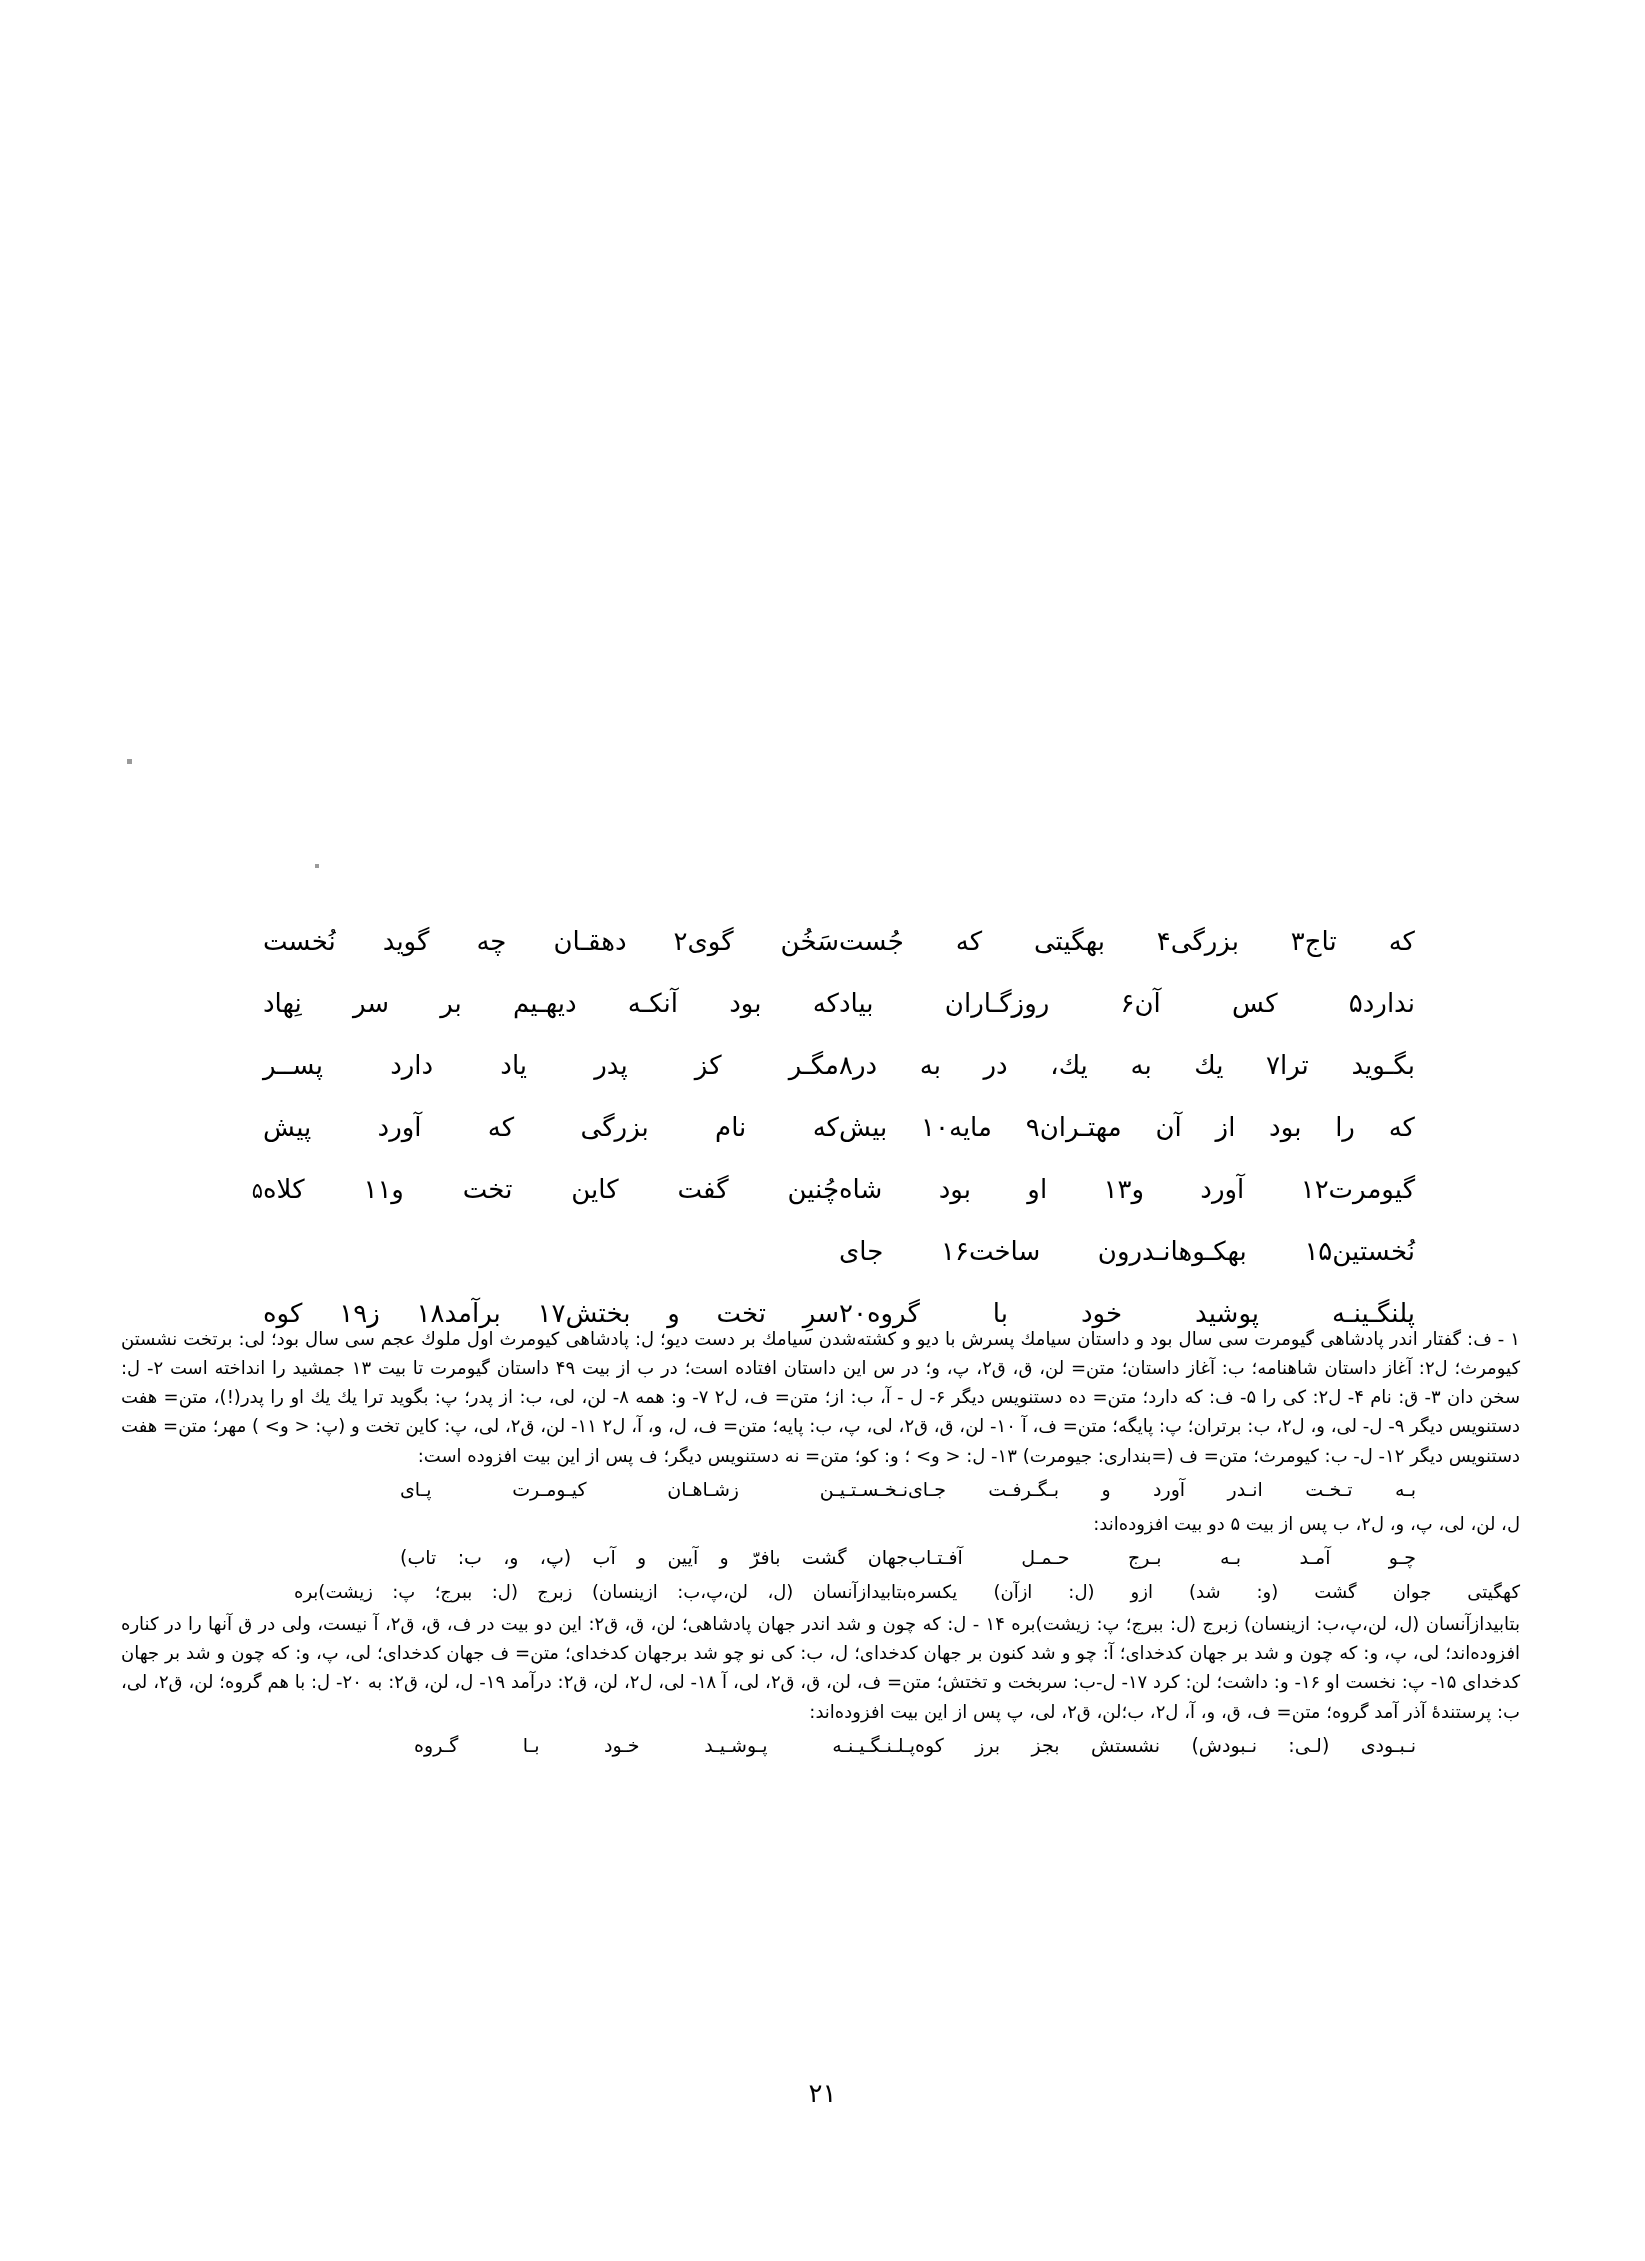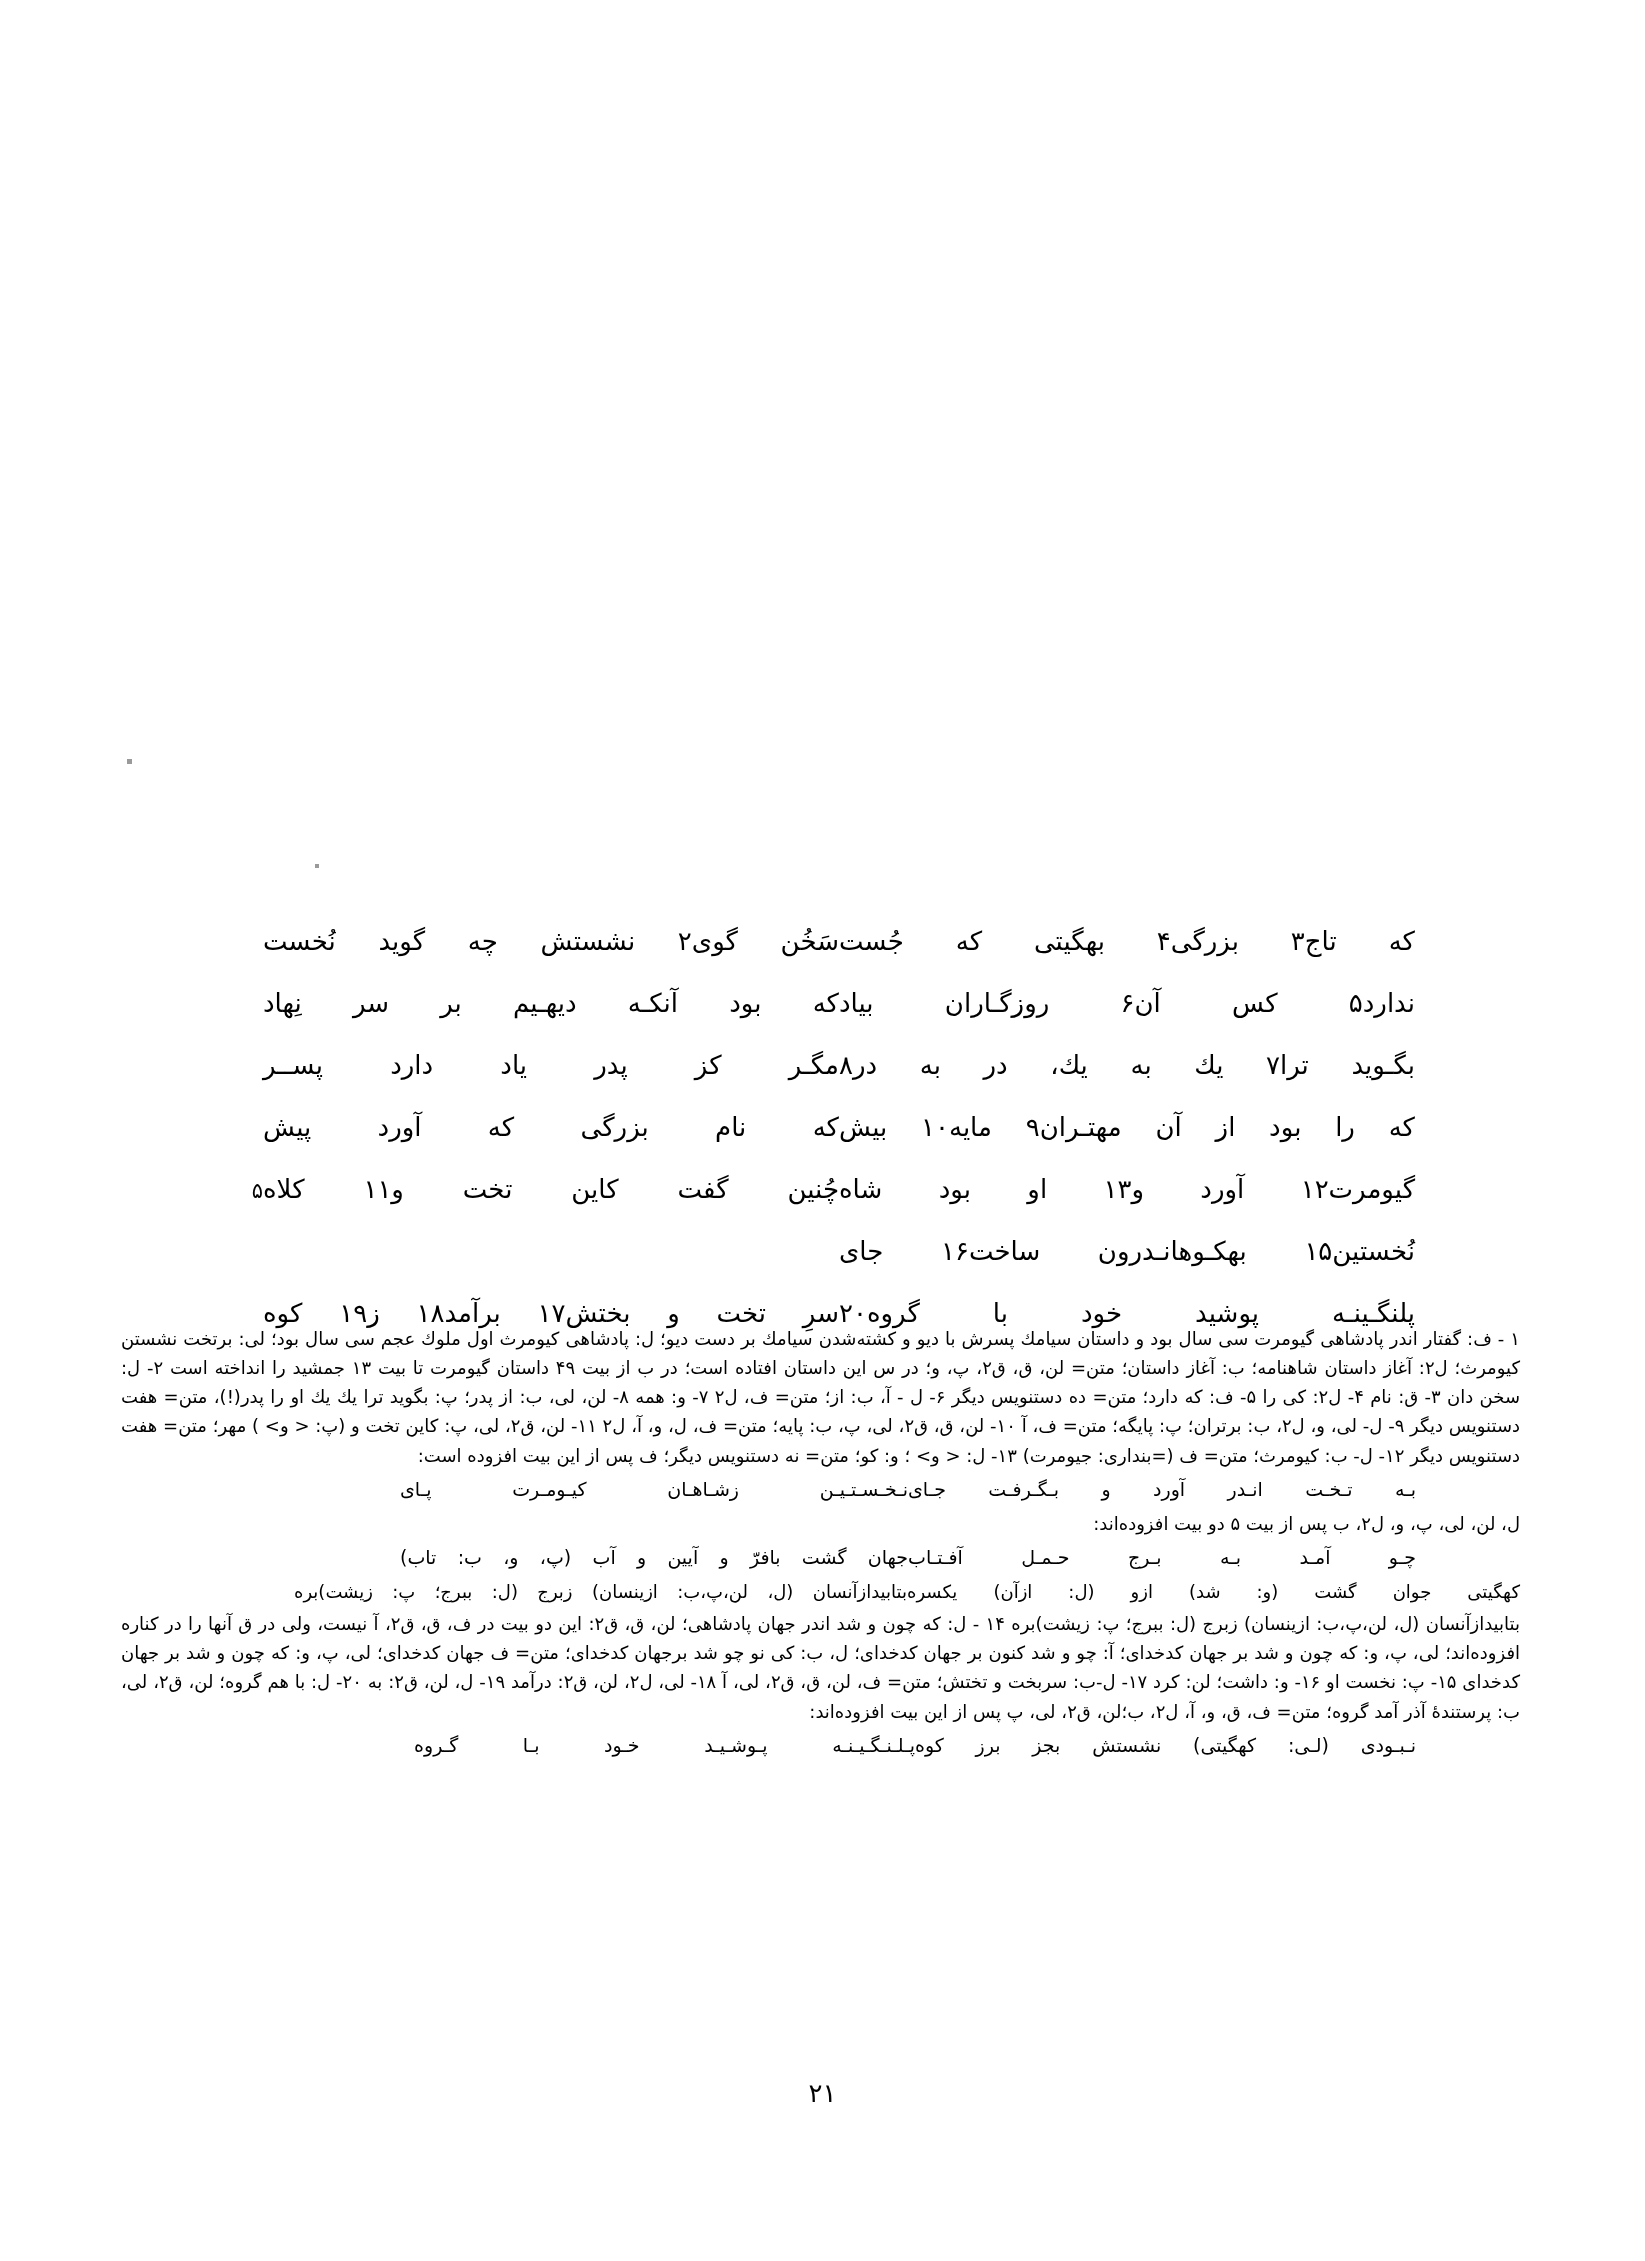--- a/index.html
+++ b/index.html
@@ -157,21 +157,21 @@
 <div class="page">
 
   <div class="speck" style="top:759px; left:127px; width:4.9px; height:4.9px;"></div>
   <div class="speck" style="top:864px; left:315px; width:4.2px; height:4.2px;"></div>
 
 
   <div class="verse-block">
 
     <div class="verse-row">
       <div class="hemistich left">که تاج۳ بزرگی۴ بهگیتی که جُست</div>
-      <div class="hemistich right">سَخُن گوی۲ نشستش چه گوید نُخست</div>
+      <div class="hemistich right">سَخُن گوی۲ دهقـان چه گوید نُخست</div>
       <div class="verse-num"></div>
     </div>
 
     <div class="verse-row">
       <div class="hemistich left">ندارد۵ کس آن۶ روزگـاران بیاد</div>
       <div class="hemistich right">که بود آنکـه دیهـیم بر سر نِهاد</div>
       <div class="verse-num"></div>
     </div>
 
     <div class="verse-row">
@@ -222,21 +222,21 @@
     </div>
 
     <div class="inset-verse-2">
       <div class="iv2">کهگیتی جوان گشت (و: شد) ازو (ل: ازآن) یکسره</div>
       <div class="iv2">بتابیدازآنسان (ل، لن،پ،ب: ازینسان) زبرج (ل: ببرج؛ پ: زیشت)بره</div>
     </div>
 
     <p class="app-para">بتابیدازآنسان (ل، لن،پ،ب: ازینسان) زبرج (ل: ببرج؛ پ: زیشت)بره          ۱۴ - ل: که چون و شد اندر جهان پادشاهی؛ لن، ق، ق۲: این دو بیت در ف، ق، ق۲، آ نیست، ولی در ق آنها را در کناره افزوده‌اند؛ لی، پ، و: که چون و شد بر جهان کدخدای؛ آ: چو و شد کنون بر جهان کدخدای؛ ل، ب: کی نو چو شد برجهان کدخدای؛ متن= ف جهان کدخدای؛ لی، پ، و: که چون و شد بر جهان کدخدای     ۱۵- پ: نخست او     ۱۶- و: داشت؛ لن: کرد     ۱۷- ل-ب: سربخت و تختش؛ متن= ف، لن، ق، ق۲، لی، آ     ۱۸- لی، ل۲، لن، ق۲: درآمد     ۱۹- ل، لن، ق۲: به     ۲۰- ل: با هم گروه؛ لن، ق۲، لی، ب: پرستندۀ آذر آمد گروه؛ متن= ف، ق، و، آ، ل۲، ب؛لن، ق۲، لی، پ پس از این بیت افزوده‌اند:</p>
 
     <div class="inset-verse tight">
-      <div class="iv">نـبـودی (لـی: کهگیتی) نشستش بجز برز کوه</div>
+      <div class="iv">نـبـودی (لـی: نـبودش) نشستش بجز برز کوه</div>
       <div class="iv">پـلـنـگـیـنـه پـوشـیـد خـود بـا گـروه</div>
     </div>
 
   </div>
 
   <div class="folio">۲۱</div>
 
 </div>
 
 

